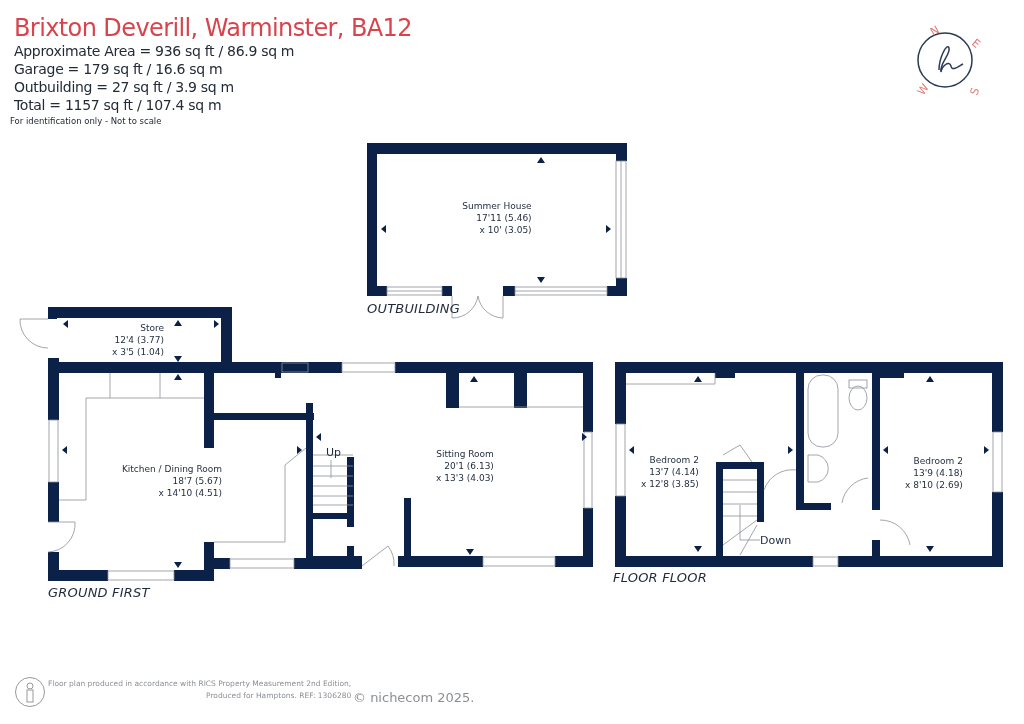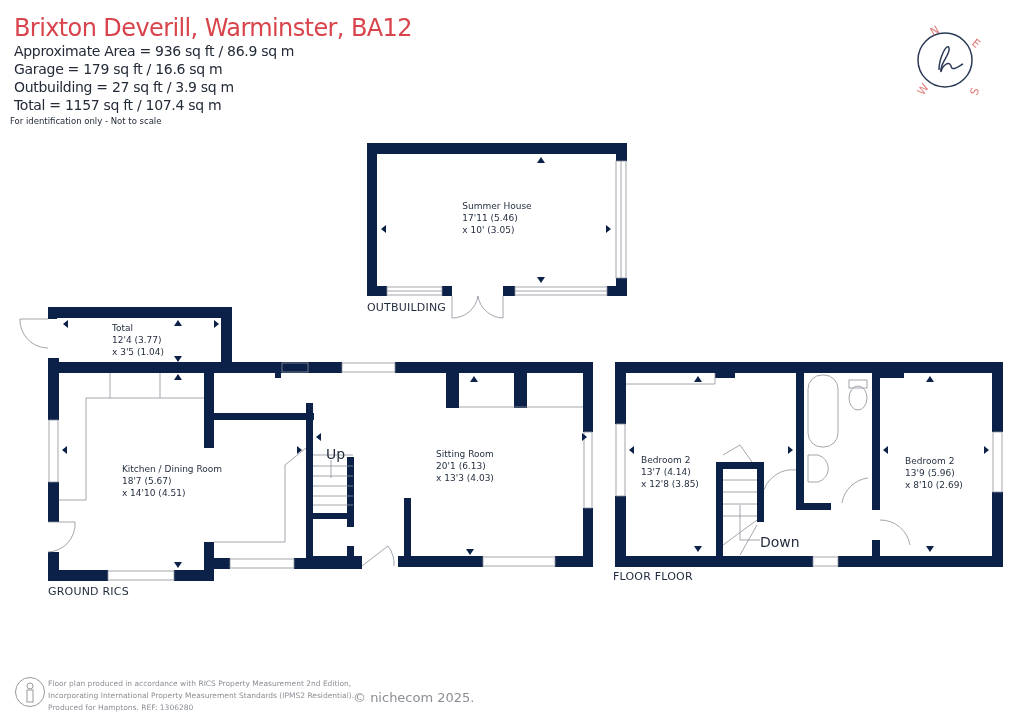--- a/index.html
+++ b/index.html
@@ -2,24 +2,24 @@
 <html><head>
 <meta charset="utf-8">
 <style>
   html,body{margin:0;padding:0;background:#ffffff;}
   body{width:1024px;height:724px;position:relative;overflow:hidden;font-family:"DejaVu Sans",sans-serif;color:#1f2a3c;}
   .title{position:absolute;left:14px;top:14px;font-size:24px;color:#d9444c;letter-spacing:-0.6px;white-space:nowrap;text-align:right;}
   .stat{position:absolute;left:14px;font-size:14px;color:#232b38;white-space:nowrap;letter-spacing:-0.3px;}
   .note{position:absolute;left:10px;top:116px;font-size:8.5px;color:#232b38;white-space:nowrap;}
   .compass{position:absolute;left:895px;top:20px;width:95px;height:80px;}
   .plan{position:absolute;left:0;top:0;}
-  .lbl{position:absolute;text-align:left;font-size:9px;color:#1f2a3c;line-height:12px;white-space:nowrap;transform:translateX(-50%);}
-  .floor-lbl{position:absolute;font-size:11px;color:#1f2a3c;white-space:nowrap;letter-spacing:0.2px;}
-  .small-lbl{position:absolute;font-size:14px;color:#1f2a3c;white-space:nowrap;}
-  .footer{position:absolute;left:48px;top:678px;font-size:7.5px;color:#8b8f95;line-height:12px;white-space:nowrap;}
+  .lbl{position:absolute;text-align:right;font-size:9px;color:#1f2a3c;line-height:12px;white-space:nowrap;transform:translateX(-50%);}
+  .floor-lbl{position:absolute;font-size:13px;color:#1f2a3c;white-space:nowrap;letter-spacing:0.2px;font-style:italic;}
+  .small-lbl{position:absolute;font-size:11px;color:#1f2a3c;white-space:nowrap;}
+  .footer{position:absolute;left:48px;top:678px;font-size:7.5px;color:#8b8f95;line-height:12px;white-space:nowrap;text-align:right;}
   .footer-icon{position:absolute;left:15px;top:677px;width:28px;height:28px;border:1px solid #999;border-radius:50%;}
   .copy{position:absolute;left:353px;top:690px;font-size:13px;color:#8b8f95;white-space:nowrap;}
 </style>
 </head>
 <body>
 
 <div class="title">Brixton Deverill, Warminster, BA12</div>
 <div class="stat" style="top:43px">Approximate Area = 936 sq ft / 86.9 sq m</div>
 <div class="stat" style="top:61px">Garage = 179 sq ft / 16.6 sq m</div>
 <div class="stat" style="top:79px">Outbuilding = 27 sq ft / 3.9 sq m</div>
@@ -199,54 +199,53 @@
 </svg>
 
 <div class="lbl" style="left:497px;top:200px">
   <div>Summer House</div>
   <div>17'11 (5.46)</div>
   <div>x 10' (3.05)</div>
 </div>
 <div class="floor-lbl" style="left:367px;top:301px">OUTBUILDING</div>
 
 <div class="lbl" style="left:138px;top:322px">
-  <div>Total</div>
+  <div>Store</div>
   <div>12'4 (3.77)</div>
   <div>x 3'5 (1.04)</div>
 </div>
 <div class="lbl" style="left:172px;top:463px">
   <div>Kitchen / Dining Room</div>
   <div>18'7 (5.67)</div>
   <div>x 14'10 (4.51)</div>
 </div>
 <div class="lbl" style="left:465px;top:448px">
   <div>Sitting Room</div>
   <div>20'1 (6.13)</div>
   <div>x 13'3 (4.03)</div>
 </div>
 <div class="small-lbl" style="left:326px;top:446px">Up</div>
-<div class="floor-lbl" style="left:48px;top:585px">GROUND RICS</div>
+<div class="floor-lbl" style="left:48px;top:585px">GROUND FIRST</div>
 
 <div class="lbl" style="left:670px;top:454px">
   <div>Bedroom 2</div>
   <div>13'7 (4.14)</div>
   <div>x 12'8 (3.85)</div>
 </div>
 <div class="lbl" style="left:934px;top:455px">
   <div>Bedroom 2</div>
-  <div>13'9 (5.96)</div>
+  <div>13'9 (4.18)</div>
   <div>x 8'10 (2.69)</div>
 </div>
 <div class="small-lbl" style="left:760px;top:534px">Down</div>
 <div class="floor-lbl" style="left:613px;top:570px">FLOOR FLOOR</div>
 
 <div class="footer-icon">
   <svg width="28" height="28" viewBox="0 0 28 28">
     <circle cx="14" cy="8" r="3" fill="none" stroke="#999" stroke-width="1"></circle>
     <rect x="11" y="12" width="6" height="12" fill="none" stroke="#999" stroke-width="1"></rect>
   </svg>
 </div>
 <div class="footer">
   <div>Floor plan produced in accordance with RICS Property Measurement 2nd Edition,</div>
-  <div>Incorporating International Property Measurement Standards (IPMS2 Residential).</div>
   <div>Produced for Hamptons.   REF:  1306280</div>
 </div>
 <div class="copy">© nichecom 2025.</div>
 
 </body></html>

